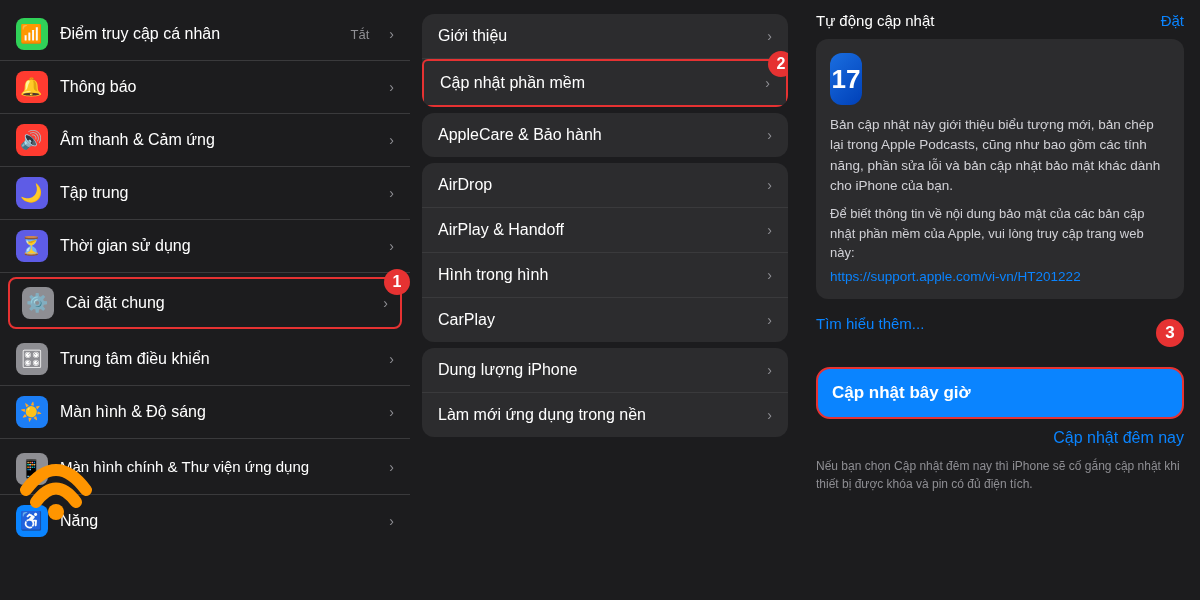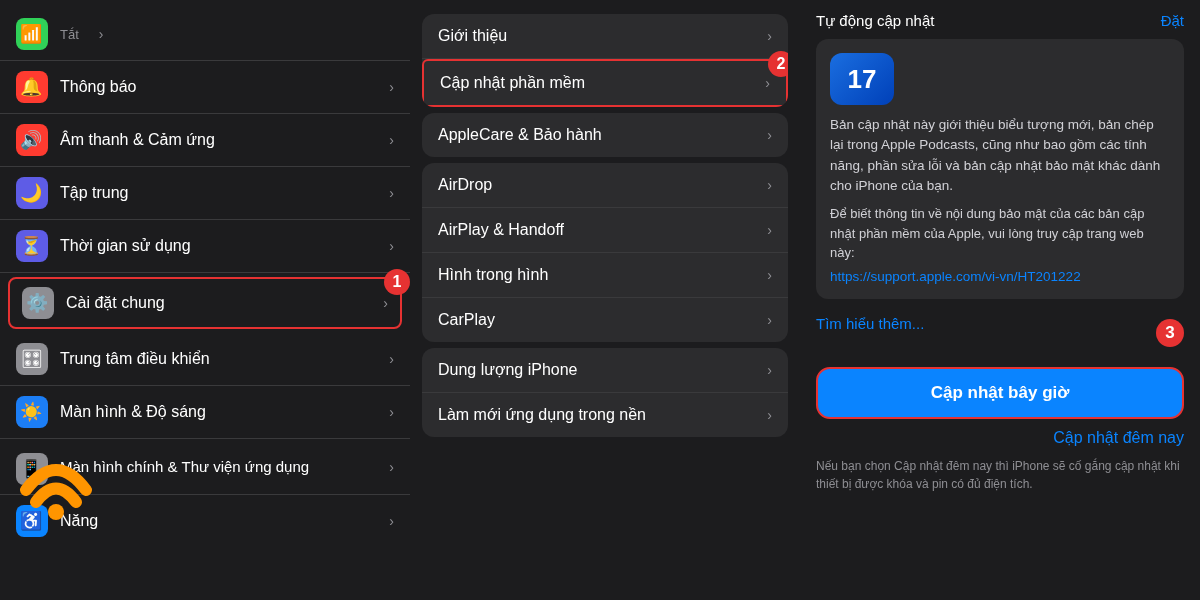--- a/index.html
+++ b/index.html
@@ -146,21 +146,21 @@
       padding: 14px;
       margin-bottom: 6px;
     }
 
     .ios-icon-row {
       display: flex;
       align-items: center;
       margin-bottom: 10px;
     }
     .ios17-icon {
-      width: 64px;
+      width: 32px;
       height: 52px;
       border-radius: 12px;
       background: linear-gradient(135deg, #1a6ee0 0%, #0040b8 100%);
       display: flex;
       align-items: center;
       justify-content: center;
       font-size: 26px;
       font-weight: bold;
       color: #fff;
       margin-right: 12px;
@@ -191,21 +191,21 @@
       font-size: 15px;
       margin: 8px 0 27px 0;
       cursor: pointer;
     }
 
     .btn-update-now {
       background: #0a84ff;
       border-radius: 14px;
       width: 100%;
       padding: 14px;
-      text-align: center;
+      text-align: left;
       font-size: 17px;
       font-weight: 600;
       color: #fff;
       cursor: pointer;
       margin-bottom: 10px;
       border: 2.5px solid #e63232;
     }
 
     .btn-update-night {
       text-align: right;
@@ -221,20 +221,21 @@
       line-height: 1.5;
     }
   </style>
 </head>
 <body>
 
 <div class="left-panel">
 
   <div class="menu-item">
     <div class="icon-box" style="background:#30d158;">📶</div>
+    <span class="label">Điểm truy cập cá nhân</span>
     <span class="badge">Tắt</span>
     <span class="chevron">›</span>
   </div>
   <div class="menu-item">
     <div class="icon-box" style="background:#ff3b30;">🔔</div>
     <span class="label">Thông báo</span>
     <span class="chevron">›</span>
   </div>
   <div class="menu-item">
     <div class="icon-box" style="background:#ff3b30;">🔊</div>

